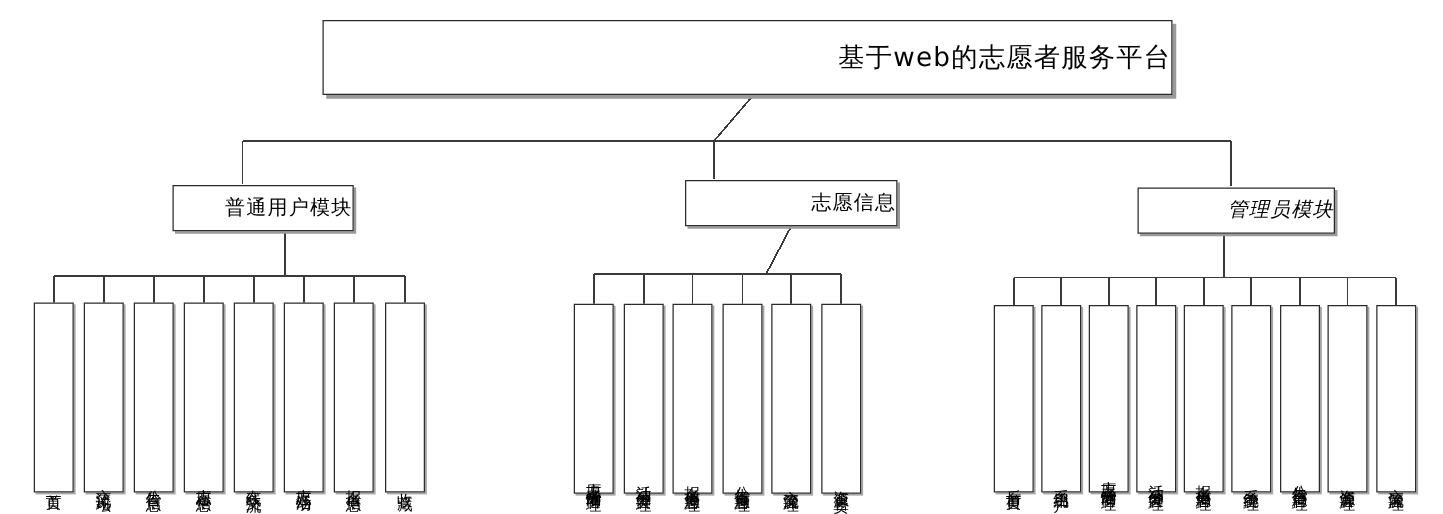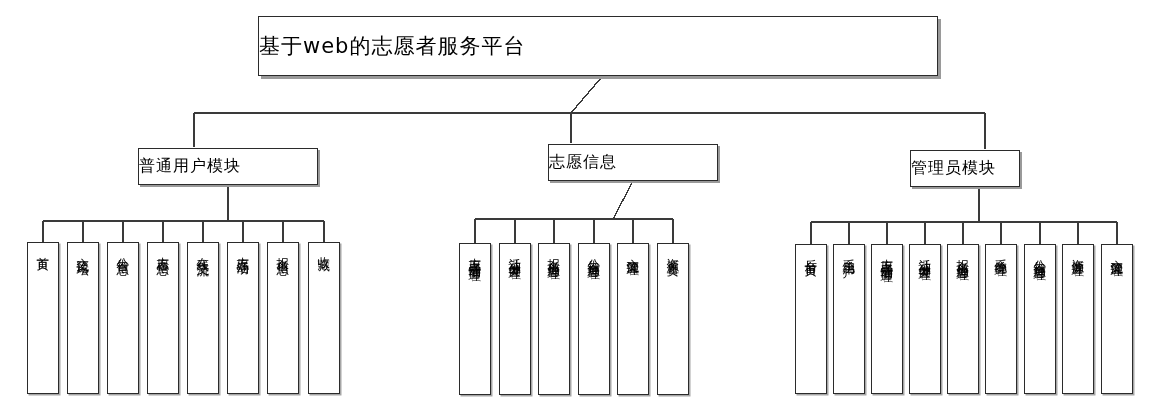--- a/index.html
+++ b/index.html
@@ -9,21 +9,21 @@
   }
   #stage{position:relative;width:1154px;height:411px;background:#fff;}
   svg.wires{position:absolute;left:0;top:0;width:1154px;height:411px;}
 
   .node{
     position:absolute;
     box-sizing:border-box;
     background:#ffffff;
     border:1px solid #2b2b2b;
     box-shadow:2px 2px 0 0 #9a9a9a;
-    display:flex;align-items:center;justify-content:flex-start;
+    display:flex;align-items:center;justify-content:flex-end;
     text-align:center;
     color:#000;
   }
   .node.title{
     font-size:21px;
     letter-spacing:1px;
     box-shadow:3px 3px 0 0 #9a9a9a;
   }
   .node.level2{
     font-size:16px;
@@ -89,29 +89,29 @@
       <path d="M1040 222 L1040 244"></path>
       <path d="M1078 222 L1078 244"></path>
       <path d="M1117 222 L1117 244"></path>
     </g>
   </svg>
 
   <div class="node title" style="left:258px;top:16px;width:680px;height:60px;">
     <span class="lbl">基于web的志愿者服务平台</span>
   </div>
 
-  <div class="node level2" style="left:138px;top:148px;width:180px;height:37px;">
+  <div class="node level2" style="left:138px;top:148px;width:145px;height:37px;">
     <span class="lbl">普通用户模块</span>
   </div>
 
   <div class="node level2" style="left:548px;top:144px;width:170px;height:37px;">
     <span class="lbl">志愿信息</span>
   </div>
 
-  <div class="node level2" style="left:910px;top:150px;width:110px;height:37px;">
+  <div class="node level2" style="left:910px;top:150px;width:158px;height:37px;font-style:italic;">
     <span class="lbl">管理员模块</span>
   </div>
 
   <div class="node leaf" style="left:27px;top:242px;width:32px;height:152px;">
     <span class="lbl">首页</span>
     </div>
   <div class="node leaf" style="left:67px;top:242px;width:32px;height:152px;">
     <span class="lbl">交流论坛</span>
     </div>
   <div class="node leaf" style="left:107px;top:242px;width:32px;height:152px;">

